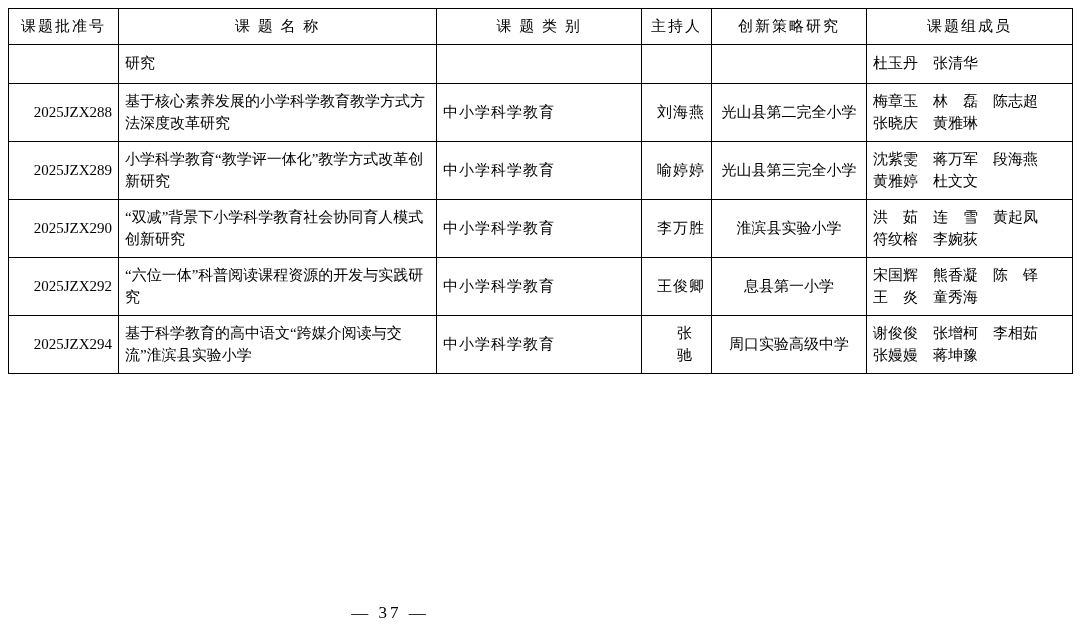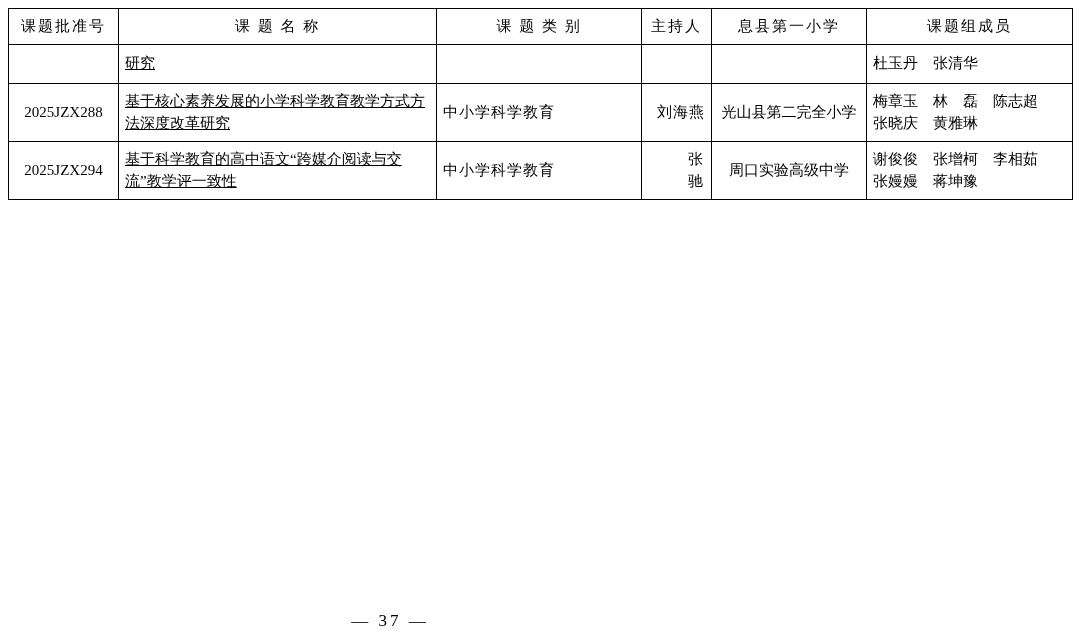--- a/index.html
+++ b/index.html
@@ -43,44 +43,44 @@
     padding: 7px 4px;
   }
   
   .col-id    { width: 110px; }
   .col-name  { width: 318px; }
   .col-type  { width: 205px; }
   .col-host  { width: 70px; }
   .col-unit  { width: 155px; }
   .col-mem   { width: 206px; }
 
-  td.c-id   { text-align: center; font-size: 15px; letter-spacing: 0px; }
-  td.c-name { text-align: left; font-size: 15px; text-decoration: underline; }
+  td.c-id   { text-align: right; font-size: 15px; letter-spacing: 0px; }
+  td.c-name { text-align: left; font-size: 15px; }
   td.c-type { font-size: 15px; letter-spacing: 1px; }
   td.c-host { text-align: right; font-size: 15px; letter-spacing: 1px; }
   td.c-unit { text-align: center; font-size: 15px; }
   td.c-mem  { text-align: left; font-size: 15px; }
 
-  td.c-host.spaced { letter-spacing: 6px; padding-left: 8px; padding-right: 2px; }
+  td.c-host.spaced { letter-spacing: 6px; padding-left: 8px; padding-right: 13px; }
 
   .mem-line {
     display: flex;
     justify-content: flex-start;
     gap: 14px;
     white-space: nowrap;
     font-family: Liberation Serif, serif;
   }
 
   .row-continued td { height: 26px; }
 
   .footer {
     position: absolute;
     left: 0;
     right: 0;
-    bottom: 12px;
+    bottom: 20px;
     text-align: center;
     font-size: 17px;
     letter-spacing: 3px;
     padding-right: 92px;
   }
   .pg { display: inline-block; }
 </style>
 </head>
 <body>
 
@@ -94,21 +94,21 @@
       <col class="col-host">
       <col class="col-unit">
       <col class="col-mem">
     </colgroup>
     <thead>
       <tr>
         <th>课题批准号</th>
         <th>课 题 名 称</th>
         <th>课 题 类 别</th>
         <th>主持人</th>
-        <th>息县第一小学</th>
+        <th>创新策略研究</th>
         <th>课题组成员</th>
       </tr>
     </thead>
     <tbody>
 
       <tr class="row-continued">
         <td class="c-id"></td>
         <td class="c-name">研究</td>
         <td class="c-type"></td>
         <td class="c-host"></td>
@@ -123,28 +123,61 @@
         <td class="c-name">基于核心素养发展的小学科学教育教学方式方法深度改革研究</td>
         <td class="c-type">中小学科学教育</td>
         <td class="c-host">刘海燕</td>
         <td class="c-unit">光山县第二完全小学</td>
         <td class="c-mem">
           <div class="mem-line">梅章玉　林　磊　陈志超</div>
           <div class="mem-line">张晓庆　黄雅琳</div>
         </td>
       </tr>
 
+      <tr>
+        <td class="c-id">2025JZX289</td>
+        <td class="c-name">小学科学教育“教学评一体化”教学方式改革创新研究</td>
+        <td class="c-type">中小学科学教育</td>
+        <td class="c-host">喻婷婷</td>
+        <td class="c-unit">光山县第三完全小学</td>
+        <td class="c-mem">
+          <div class="mem-line">沈紫雯　蒋万军　段海燕</div>
+          <div class="mem-line">黄雅婷　杜文文</div>
+        </td>
+      </tr>
+
+      <tr>
+        <td class="c-id">2025JZX290</td>
+        <td class="c-name">“双减”背景下小学科学教育社会协同育人模式创新研究</td>
+        <td class="c-type">中小学科学教育</td>
+        <td class="c-host">李万胜</td>
+        <td class="c-unit">淮滨县实验小学</td>
+        <td class="c-mem">
+          <div class="mem-line">洪　茹　连　雪　黄起凤</div>
+          <div class="mem-line">符纹榕　李婉荻</div>
+        </td>
+      </tr>
 
 
-
+      <tr>
+        <td class="c-id">2025JZX292</td>
+        <td class="c-name">“六位一体”科普阅读课程资源的开发与实践研究</td>
+        <td class="c-type">中小学科学教育</td>
+        <td class="c-host">王俊卿</td>
+        <td class="c-unit">息县第一小学</td>
+        <td class="c-mem">
+          <div class="mem-line">宋国辉　熊香凝　陈　铎</div>
+          <div class="mem-line">王　炎　童秀海</div>
+        </td>
+      </tr>
 
 
       <tr>
         <td class="c-id">2025JZX294</td>
-        <td class="c-name">基于科学教育的高中语文“跨媒介阅读与交流”教学评一致性</td>
+        <td class="c-name">基于科学教育的高中语文“跨媒介阅读与交流”淮滨县实验小学</td>
         <td class="c-type">中小学科学教育</td>
         <td class="c-host spaced">张　驰</td>
         <td class="c-unit">周口实验高级中学</td>
         <td class="c-mem">
           <div class="mem-line">谢俊俊　张增柯　李相茹</div>
           <div class="mem-line">张嫚嫚　蒋坤豫</div>
         </td>
       </tr>
 
 

